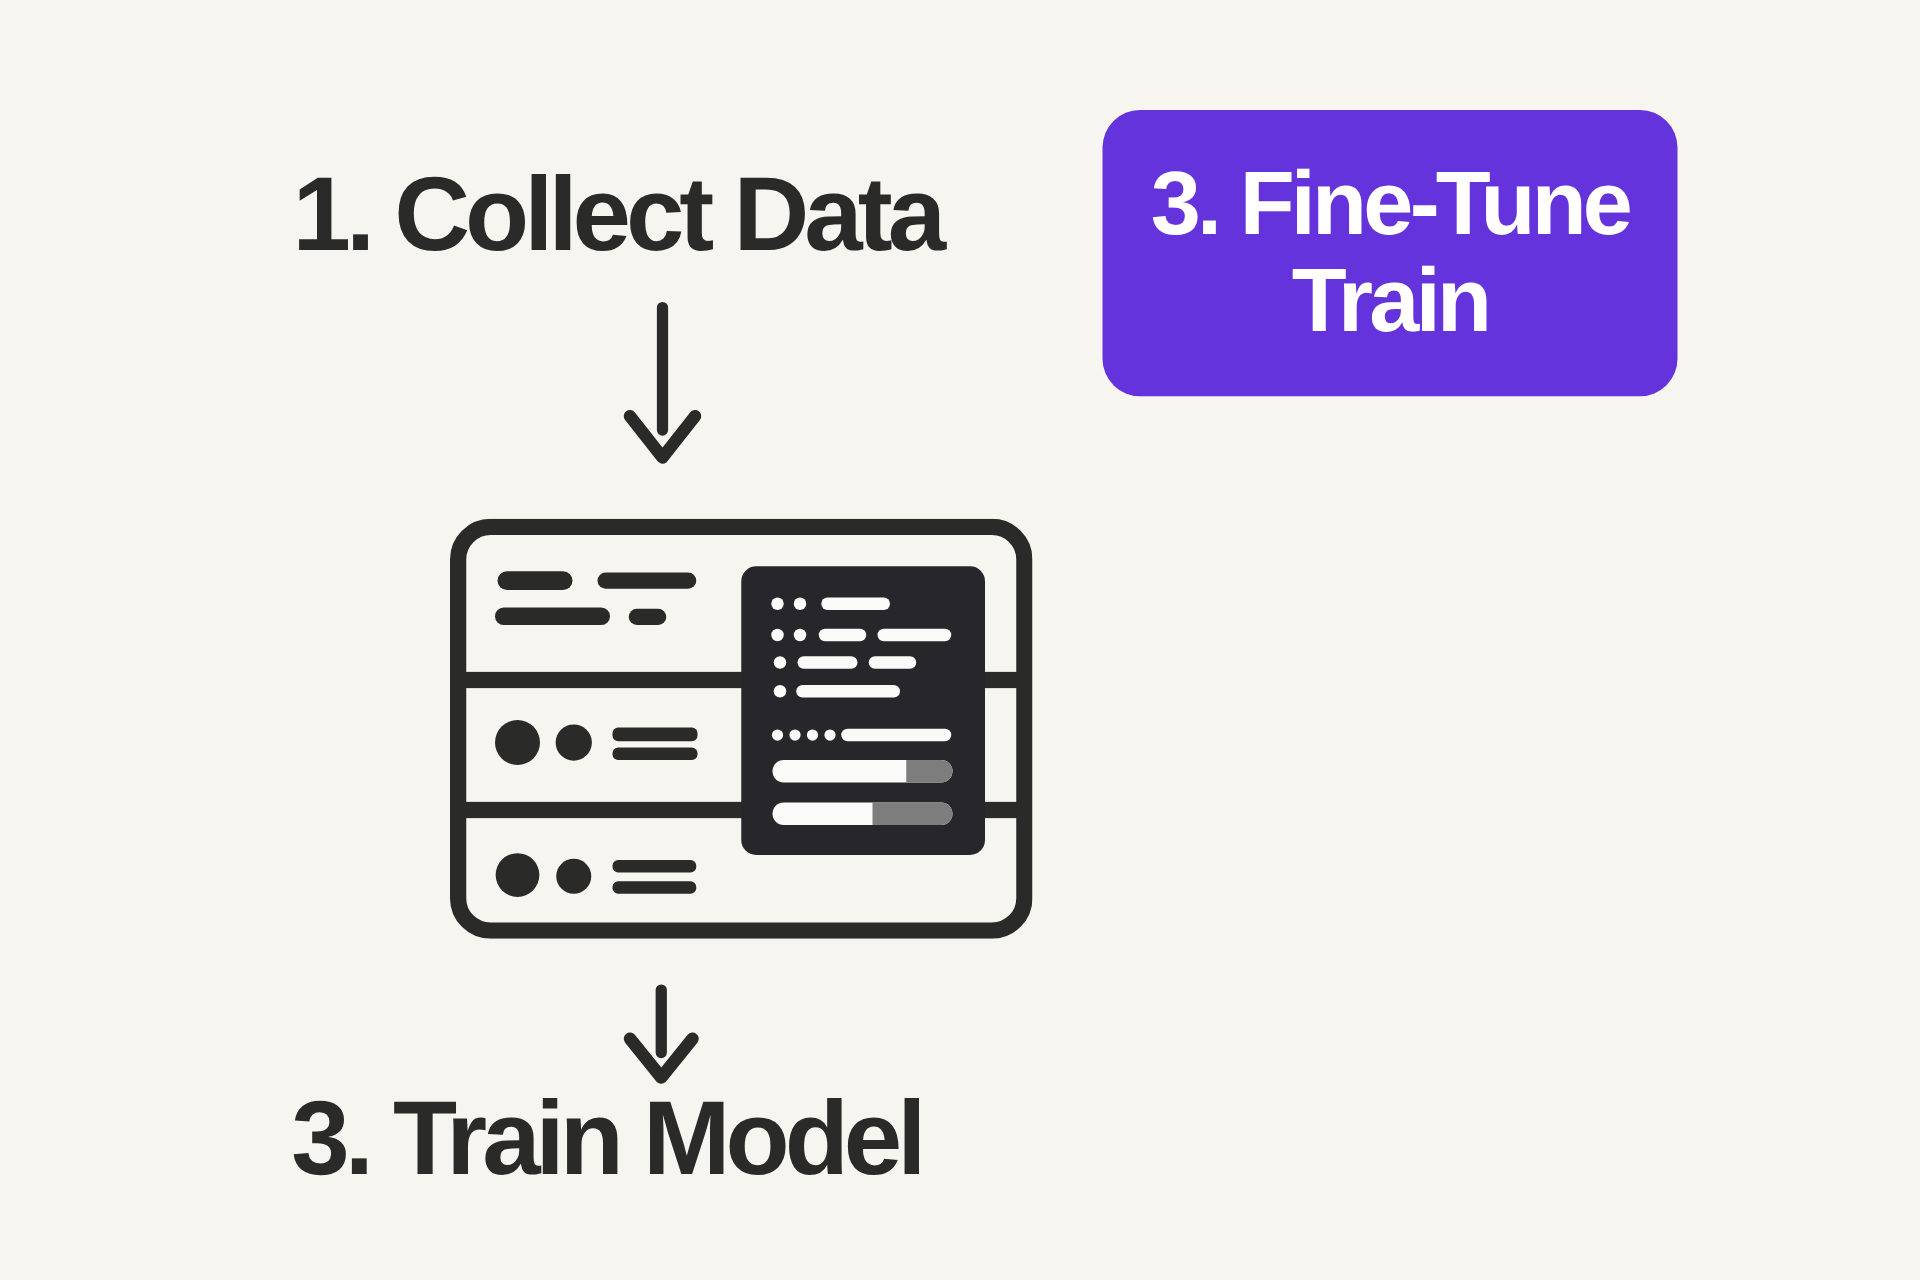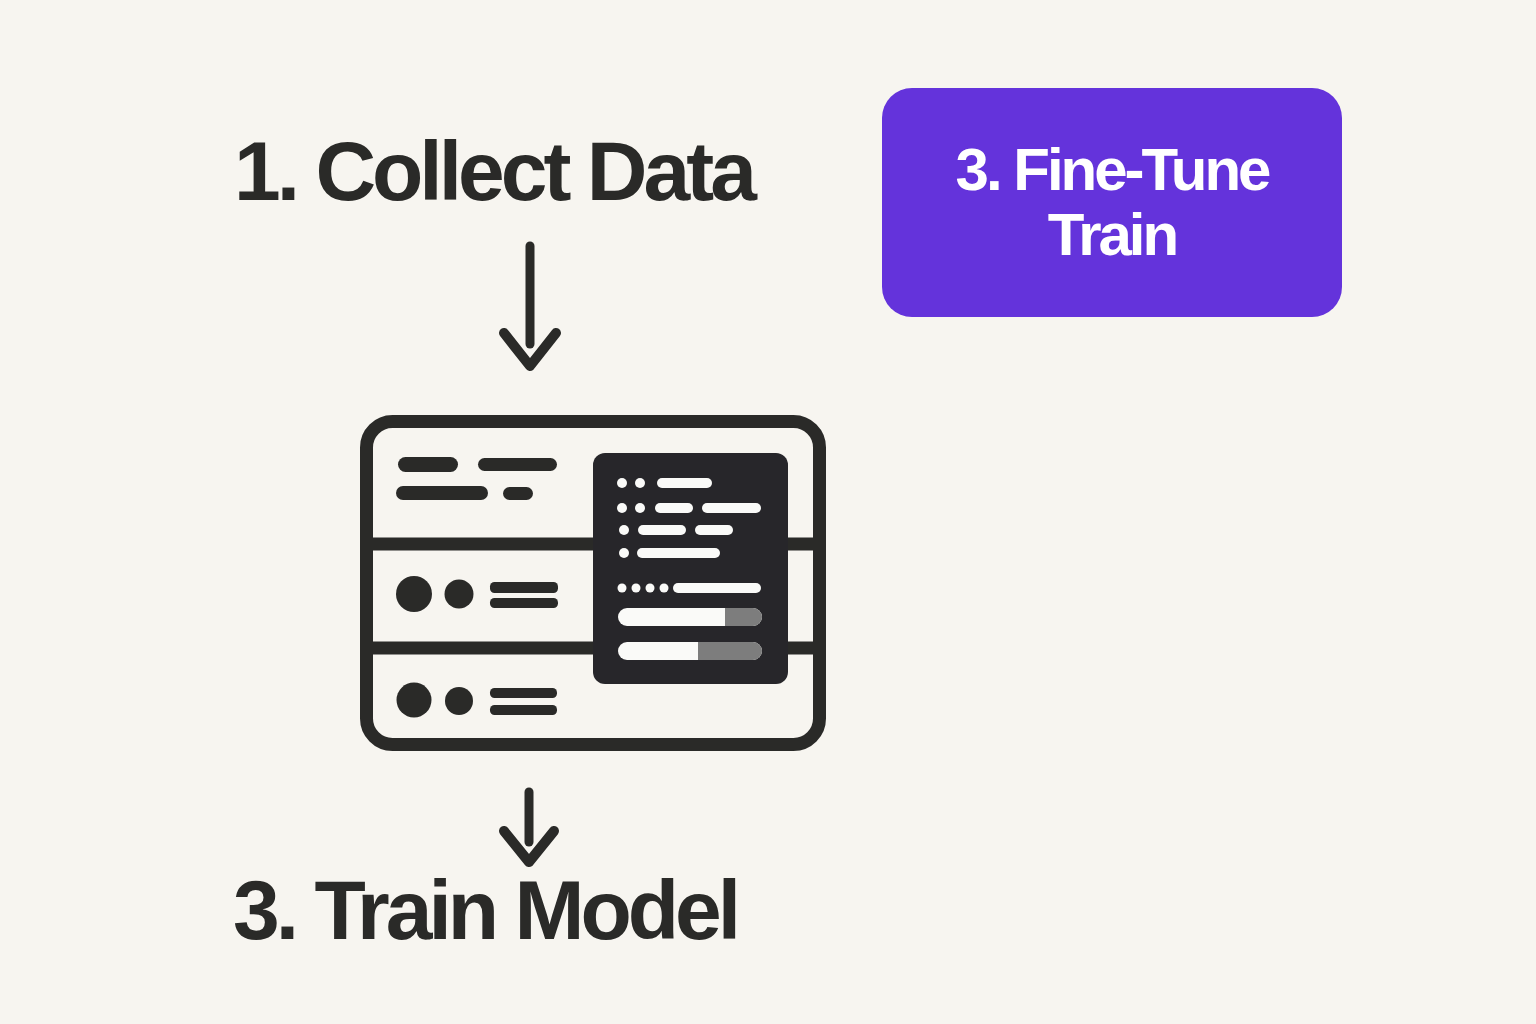--- a/index.html
+++ b/index.html
@@ -57,21 +57,21 @@
     background: var(--accent_purple);
     border: none;
     border-radius: 30px;
     display: flex;
     flex-direction: column;
     align-items: center;
     justify-content: center;
     color: var(--button_text);
     font-family: "Liberation Sans", sans-serif;
     font-weight: 700;
-    font-size: 60px;
+    font-size: 72px;
     letter-spacing: -3px;
     line-height: 1.08;
     cursor: pointer;
     padding: 16px;
   }
   .fine-tune-button span { display: block; }
 </style>
 </head>
 <body>
 

